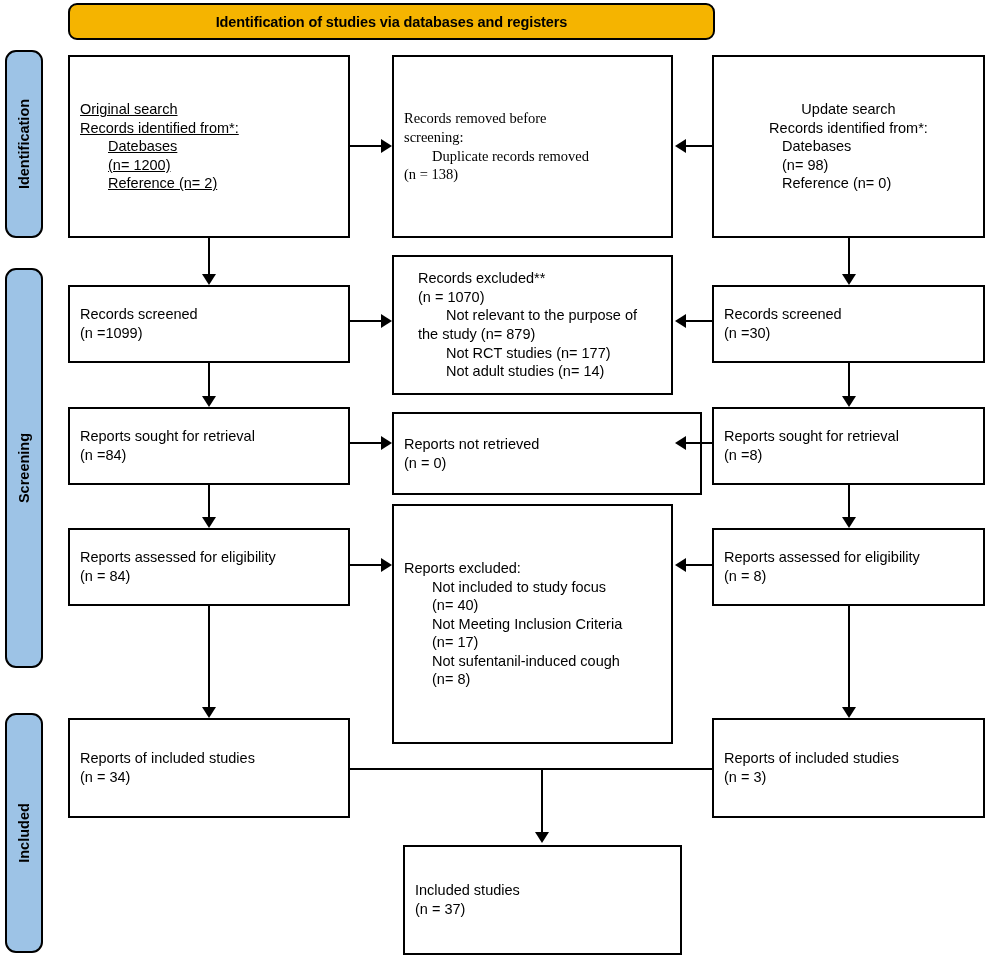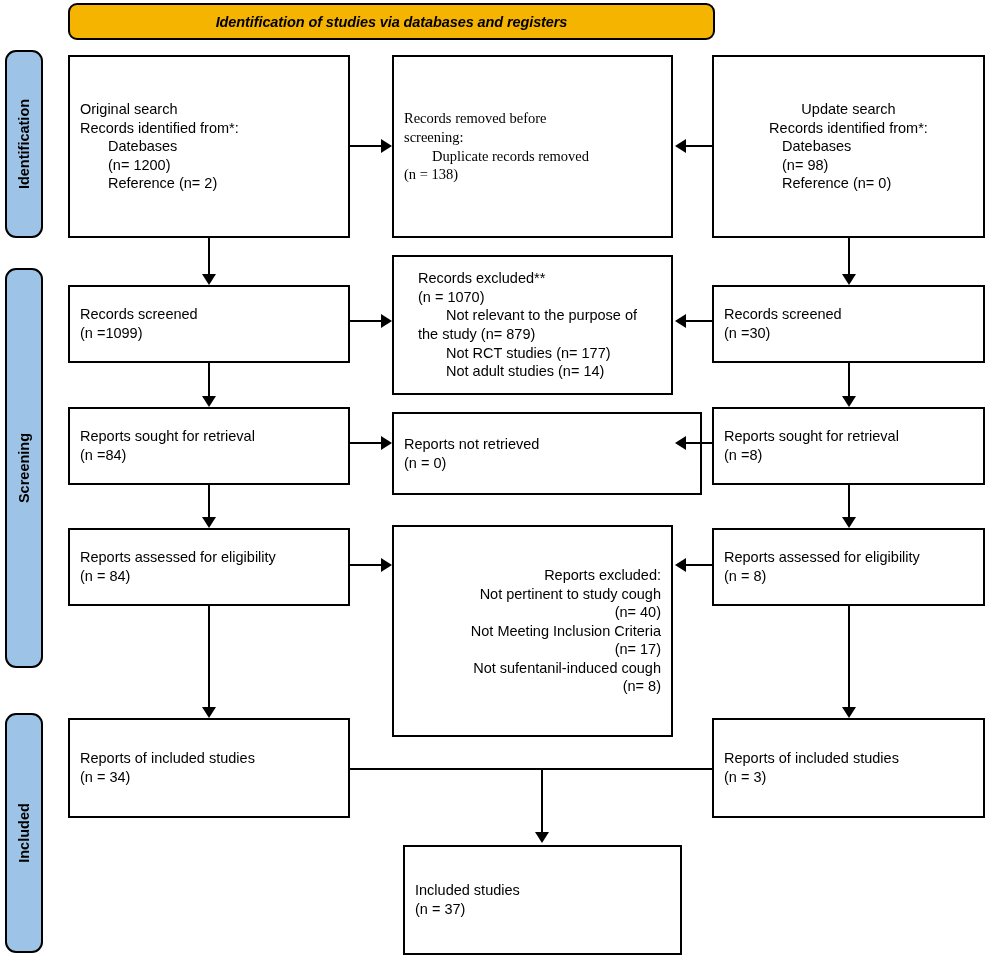--- a/index.html
+++ b/index.html
@@ -81,34 +81,34 @@
   .box .line {
     font-size: 14.5px;
     line-height: 1.28;
     white-space: pre;
     color: #000000;
   }
   .box.center .line { text-align: center; }
   .box .line.ind  { padding-left: 28px; }
 
   
-  #box-orig-search     { left: 68px;  top: 55px;  width: 282px; height: 183px; }
+  #box-orig-search     { left: 68px;  top: 55px;  width: 282px; height: 183px; text-decoration: underline; }
   #box-removed         { left: 392px; top: 55px;  width: 281px; height: 183px; font-family: Liberation Serif, serif; }
   #box-update-search   { left: 712px; top: 55px;  width: 273px; height: 183px; }
 
   #box-screened-l      { left: 68px;  top: 285px; width: 282px; height: 78px; }
   #box-excluded        { left: 392px; top: 255px; width: 281px; height: 140px; padding-left: 24px; }
   #box-screened-r      { left: 712px; top: 285px; width: 273px; height: 78px; }
 
   #box-sought-l        { left: 68px;  top: 407px; width: 282px; height: 78px; }
   #box-notretrieved    { left: 392px; top: 412px; width: 310px; height: 83px; }
   #box-sought-r        { left: 712px; top: 407px; width: 273px; height: 78px; }
 
   #box-assessed-l      { left: 68px;  top: 528px; width: 282px; height: 78px; }
-  #box-rep-excluded    { left: 392px; top: 525px; width: 281px; height: 212px; text-align: right; }
+  #box-rep-excluded    { left: 392px; top: 504px; width: 281px; height: 240px; }
   #box-assessed-r      { left: 712px; top: 528px; width: 273px; height: 78px; }
 
   #box-included-l      { left: 68px;  top: 718px; width: 282px; height: 100px; }
   #box-included-r      { left: 712px; top: 718px; width: 273px; height: 100px; }
   #box-included-total  { left: 403px; top: 845px; width: 279px; height: 110px; }
 
   
   .conn {
     position: absolute;
     background: #000000;
@@ -136,21 +136,21 @@
     border-top: 7px solid transparent;
     border-bottom: 7px solid transparent;
     border-right: 11px solid #000000;
   }
 </style>
 </head>
 <body>
 
 <div id="diagram">
 
-  <div class="banner" style="background: rgb(245, 180, 0); font-style: italic;">
+  <div class="banner" style="background: rgb(245, 180, 0);">
     <span class="banner-text">Identification of studies via databases and registers</span>
   </div>
 
   <div class="stage" id="stage-identification" style="background: rgb(157, 195, 230);">
     <span class="stage-label">Identification</span>
   </div>
   <div class="stage" id="stage-screening" style="background: rgb(157, 195, 230);">
     <span class="stage-label">Screening</span>
   </div>
   <div class="stage" id="stage-included" style="background: rgb(157, 195, 230);">
@@ -250,21 +250,21 @@
   <div class="conn vline" style="left:848px; top:485px; height:32px;"></div>
   <div class="arrow-down" style="left:842px; top:517px;"></div>
 
   <div class="box" id="box-assessed-l">
     <span class="line">Reports assessed for eligibility</span>
     <span class="line">(n = 84)</span>
   </div>
 
   <div class="box" id="box-rep-excluded">
     <span class="line">Reports excluded:</span>
-    <span class="line ind">Not pertinent to study cough</span>
+    <span class="line ind">Not included to study focus</span>
     <span class="line ind">(n= 40)</span>
     <span class="line ind">Not Meeting Inclusion Criteria</span>
     <span class="line ind">(n= 17)</span>
     <span class="line ind">Not sufentanil-induced cough</span>
     <span class="line ind">(n= 8)</span>
   </div>
 
   <div class="box" id="box-assessed-r">
     <span class="line">Reports assessed for eligibility</span>
     <span class="line">(n = 8)</span>

